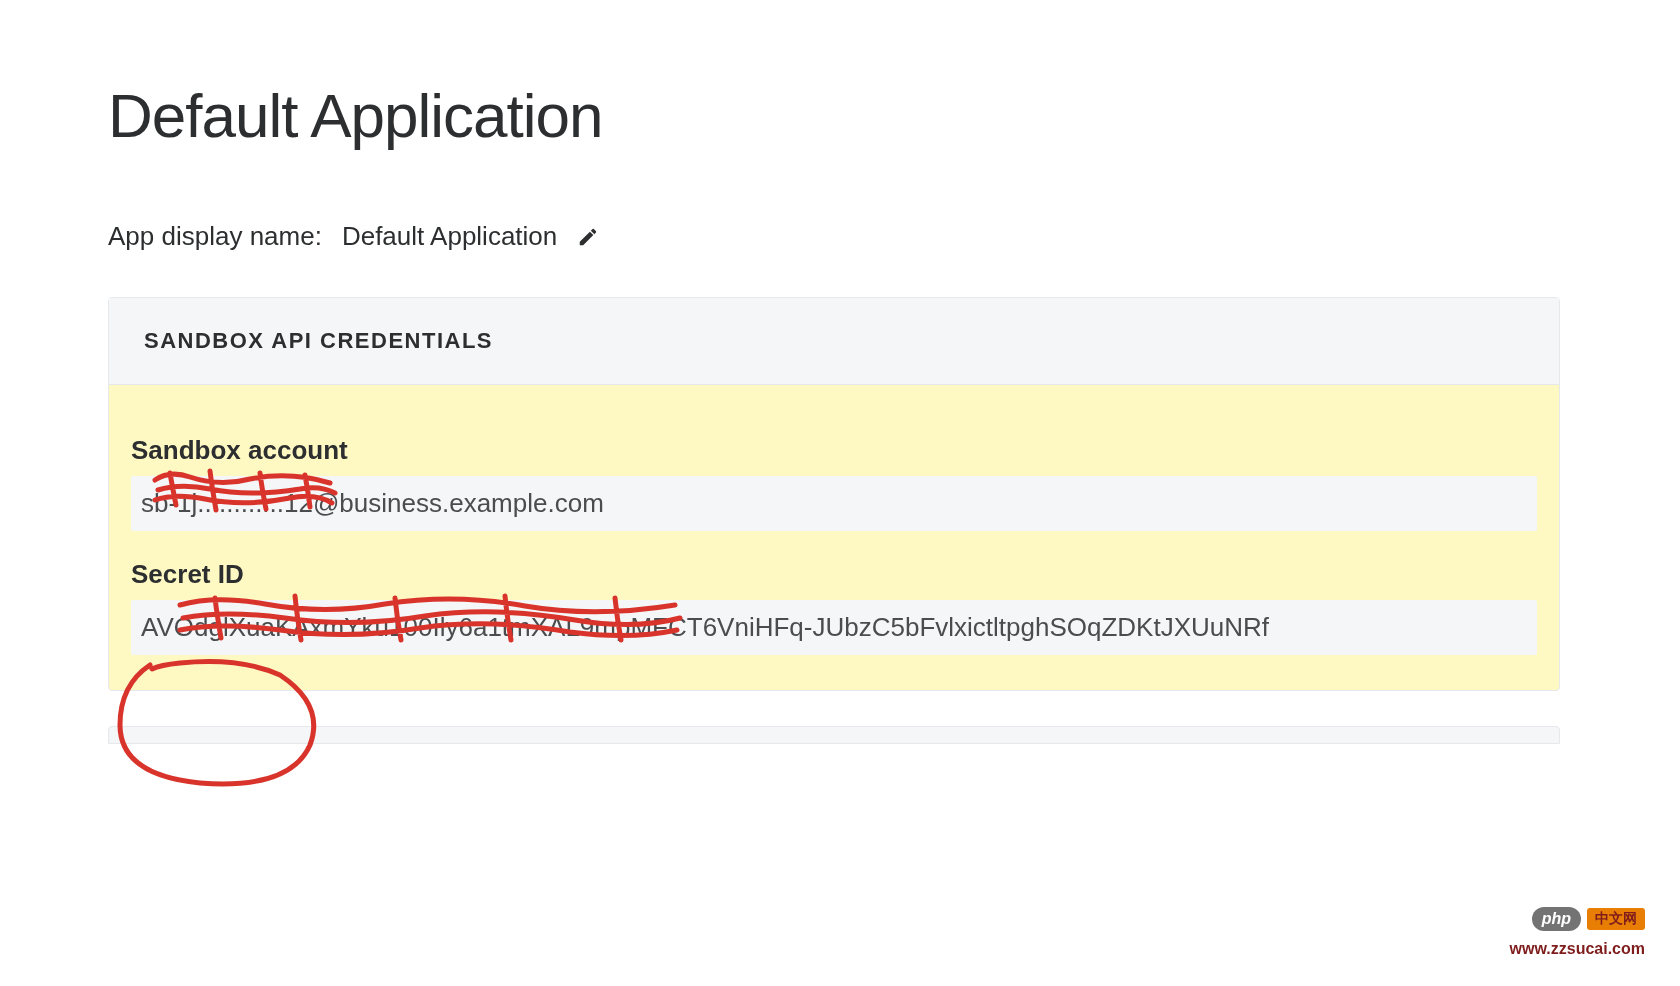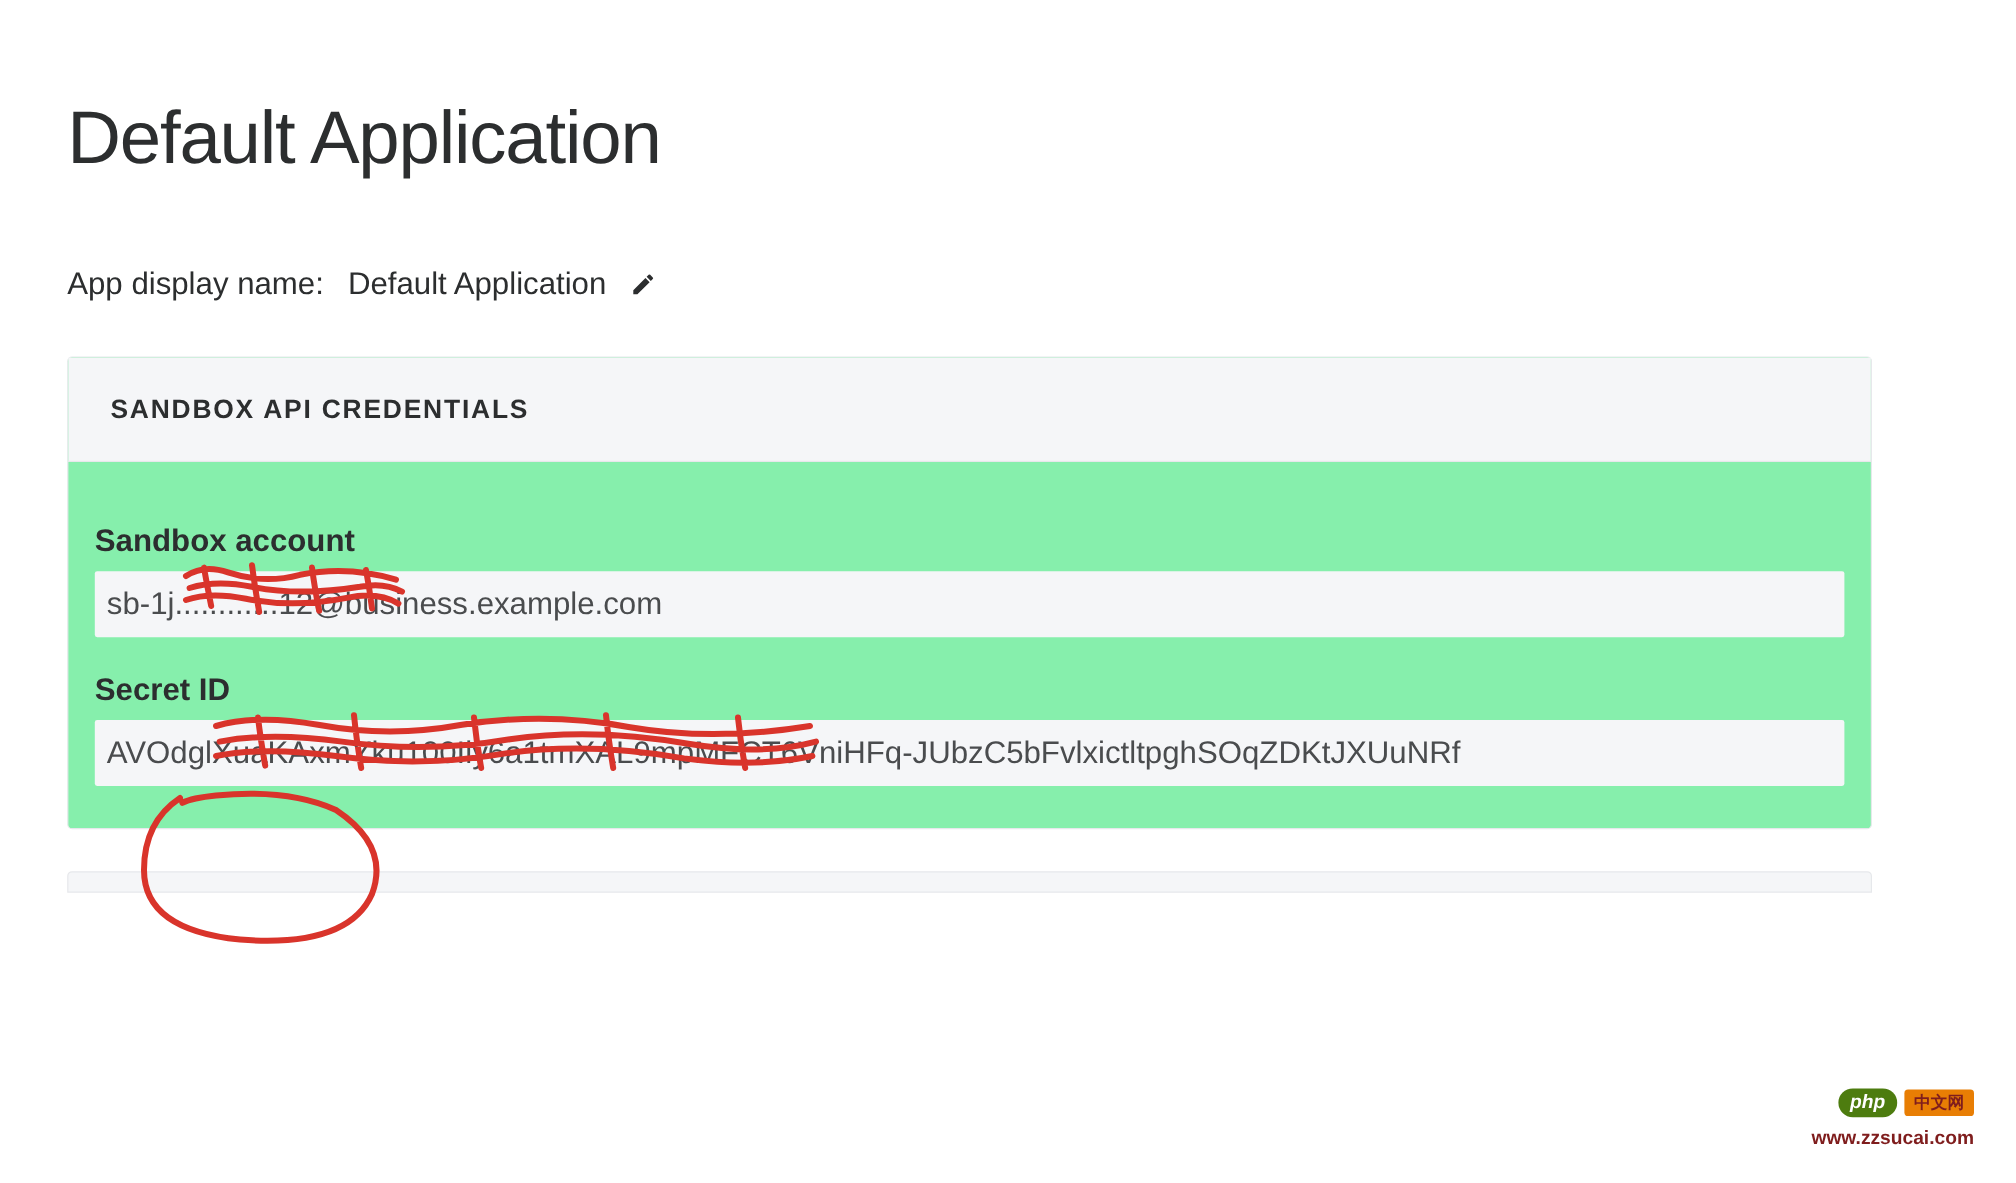--- a/index.html
+++ b/index.html
@@ -10,21 +10,21 @@
     body {
       font-family: -apple-system, BlinkMacSystemFont, "Segoe UI", "Helvetica Neue", Arial, sans-serif;
       background: #ffffff;
       color: #2c2e2f;
       width: 1680px;
       height: 986px;
       overflow: hidden;
       position: relative;
     }
     .container {
-      padding: 80px 120px 0 56px;
+      padding: 80px 120px 0 108px;
     }
     .page-title {
       font-size: 62px;
       font-weight: 300;
       color: #2c2e2f;
       margin-bottom: 70px;
       letter-spacing: -1px;
     }
     .display-name-row {
       display: flex;
@@ -46,21 +46,21 @@
       display: inline-flex;
       align-items: center;
     }
     .edit-icon svg {
       width: 22px;
       height: 22px;
     }
     .credentials-card {
       border: 1px solid #e6e8eb;
       border-radius: 4px;
-      background: #86efac;
+      background: #fef9c3;
     }
     .card-header {
       background: #f5f6f8;
       border-bottom: 1px solid #e6e8eb;
       padding: 30px 35px;
       font-size: 22px;
       font-weight: 600;
       letter-spacing: 1.5px;
       color: #2c2e2f;
     }
@@ -129,21 +129,21 @@
     
     .watermark-php {
       position: absolute;
       right: 35px;
       bottom: 55px;
       display: flex;
       align-items: center;
       gap: 6px;
     }
     .php-badge {
-      background: #4d7c0f;
+      background: #737373;
       color: #ffffff;
       font-size: 16px;
       font-weight: 700;
       padding: 3px 10px;
       border-radius: 14px;
       font-style: italic;
     }
     .php-text {
       background: #e87e04;
       color: #7f1d1d;

